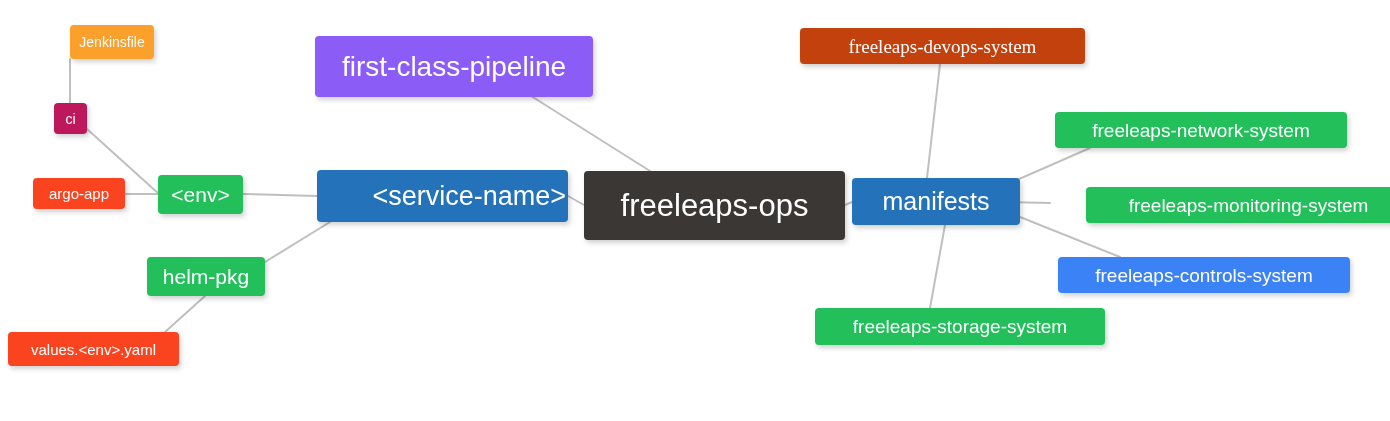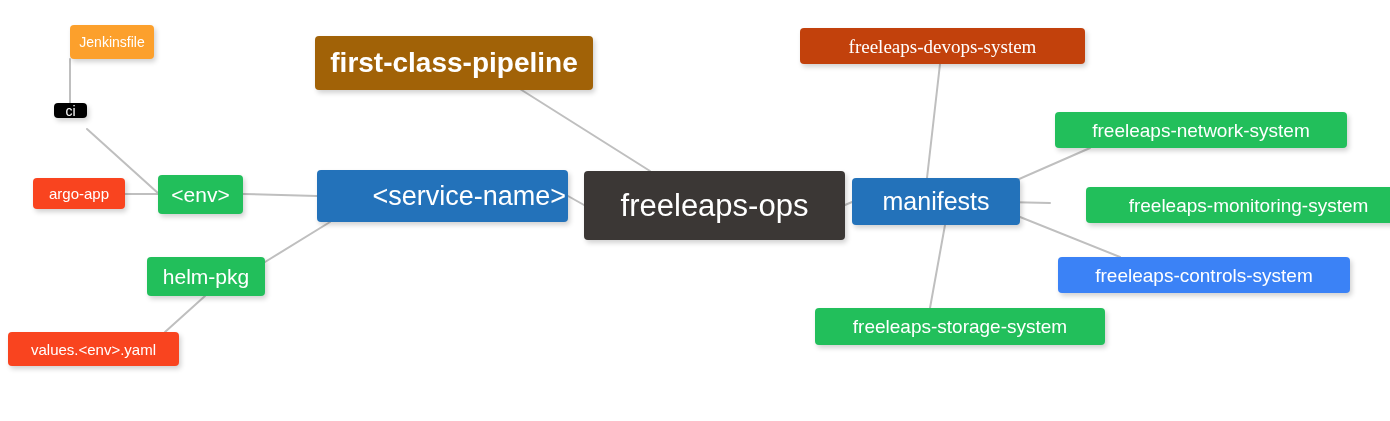--- a/index.html
+++ b/index.html
@@ -70,36 +70,36 @@
       <polyline class="edge" points="1010,183 1090,148" stroke="#bfbfbf"></polyline>
       <polyline class="edge" points="1010,202 1050,203" stroke="#bfbfbf"></polyline>
       <polyline class="edge" points="1010,213 1120,257" stroke="#bfbfbf"></polyline>
       <polyline class="edge" points="945,225 930,308" stroke="#bfbfbf"></polyline>
     </svg>
 
   <div id="node-layer">
       <div class="node" style="left: 22px; top: 25px; width: 84px; height: 34px; background: rgb(252, 160, 44); font-size: 14px; margin-left: 48px;">
         <span class="node-label">Jenkinsfile</span>
       </div>
-      <div class="node" style="left: 54px; top: 103px; width: 33px; height: 15px; background: #000000; font-size: 14px; align-items: flex-end;">
+      <div class="node" style="left: 54px; top: 103px; width: 33px; height: 31px; background: #be185d; font-size: 14px;">
         <span class="node-label">ci</span>
       </div>
       <div class="node" style="left: 33px; top: 178px; width: 92px; height: 31px; background: rgb(249, 68, 31); font-size: 15px;">
         <span class="node-label">argo-app</span>
       </div>
       <div class="node" style="left: 158px; top: 175px; width: 85px; height: 39px; background: rgb(34, 191, 91); font-size: 21px;">
         <span class="node-label">&lt;env&gt;</span>
       </div>
       <div class="node" style="left: 147px; top: 257px; width: 118px; height: 39px; background: rgb(34, 191, 91); font-size: 21px;">
         <span class="node-label">helm-pkg</span>
       </div>
       <div class="node" style="left: 8px; top: 332px; width: 171px; height: 34px; background: rgb(249, 68, 31); font-size: 15px;">
         <span class="node-label">values.&lt;env&gt;.yaml</span>
       </div>
-      <div class="node" style="left: 315px; top: 36px; width: 278px; height: 54px; background: #a16207; font-size: 28px; font-weight: bold;">
+      <div class="node" style="left: 315px; top: 36px; width: 278px; height: 61px; background: #8b5cf6; font-size: 28px;">
         <span class="node-label">first-class-pipeline</span>
       </div>
       <div class="node" style="left: 317px; top: 170px; width: 251px; height: 52px; background: rgb(35, 114, 186); font-size: 27px; justify-content: flex-end;">
         <span class="node-label">&lt;service-name&gt;</span>
       </div>
       <div class="node" style="left: 584px; top: 171px; width: 261px; height: 69px; background: rgb(59, 55, 53); font-size: 31px;">
         <span class="node-label">freeleaps-ops</span>
       </div>
       <div class="node" style="left: 852px; top: 178px; width: 168px; height: 47px; background: rgb(35, 114, 186); font-size: 25px;">
         <span class="node-label">manifests</span>

